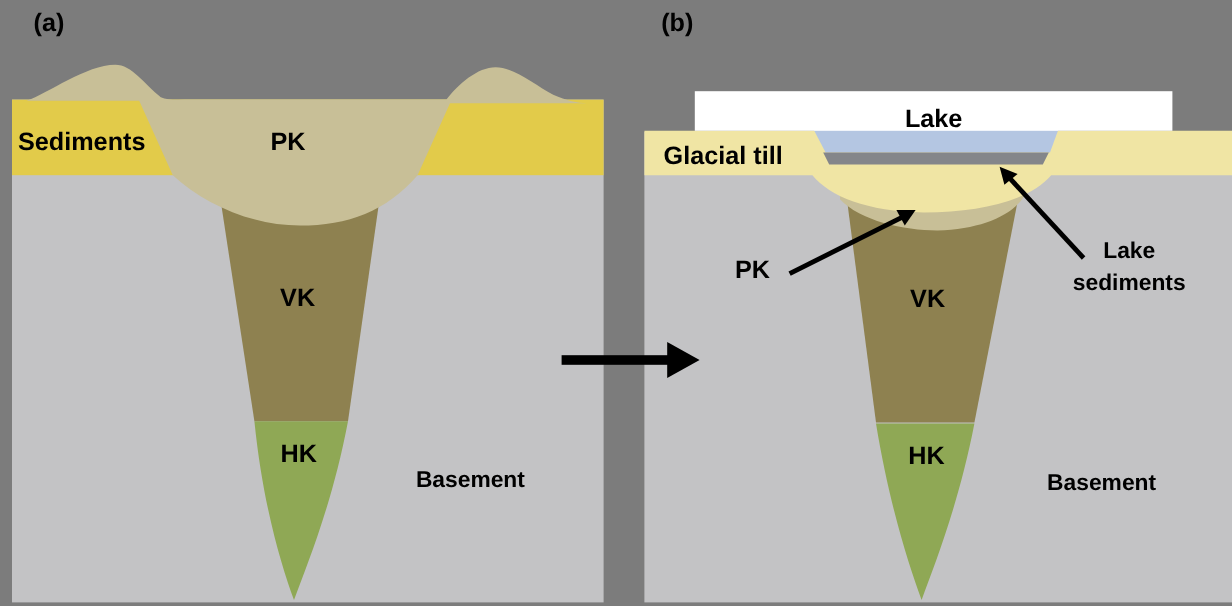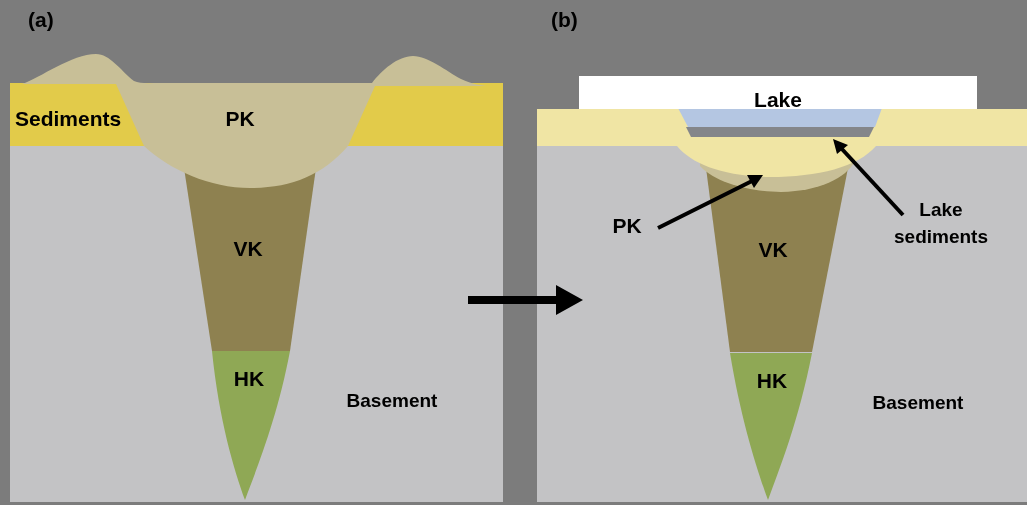--- a/index.html
+++ b/index.html
@@ -79,20 +79,21 @@
 
   <div class="lbl" style="left:28px;top:9px;">(a)</div>
   <div class="lbl" style="left:15px;top:108px;">Sediments</div>
   <div class="lbl center" style="left:240px;top:108px;">PK</div>
   <div class="lbl center" style="left:248px;top:238px;">VK</div>
   <div class="lbl center" style="left:249px;top:368px;">HK</div>
   <div class="lbl center small" style="left:392px;top:391px;">Basement</div>
 
   <div class="lbl" style="left:551px;top:9px;">(b)</div>
   <div class="lbl center" style="left:778px;top:89px;">Lake</div>
+  <div class="lbl" style="left:553px;top:120px;">Glacial till</div>
   <div class="lbl center" style="left:627px;top:215px;">PK</div>
   <div class="lbl center" style="left:773px;top:239px;">VK</div>
   <div class="lbl center" style="left:772px;top:370px;">HK</div>
   <div class="lbl center small" style="left:918px;top:393px;">Basement</div>
   <div class="lbl center small twoline" style="left:941px;top:197px;">Lake
 sediments</div>
 
 </div>
 
 </body></html>

